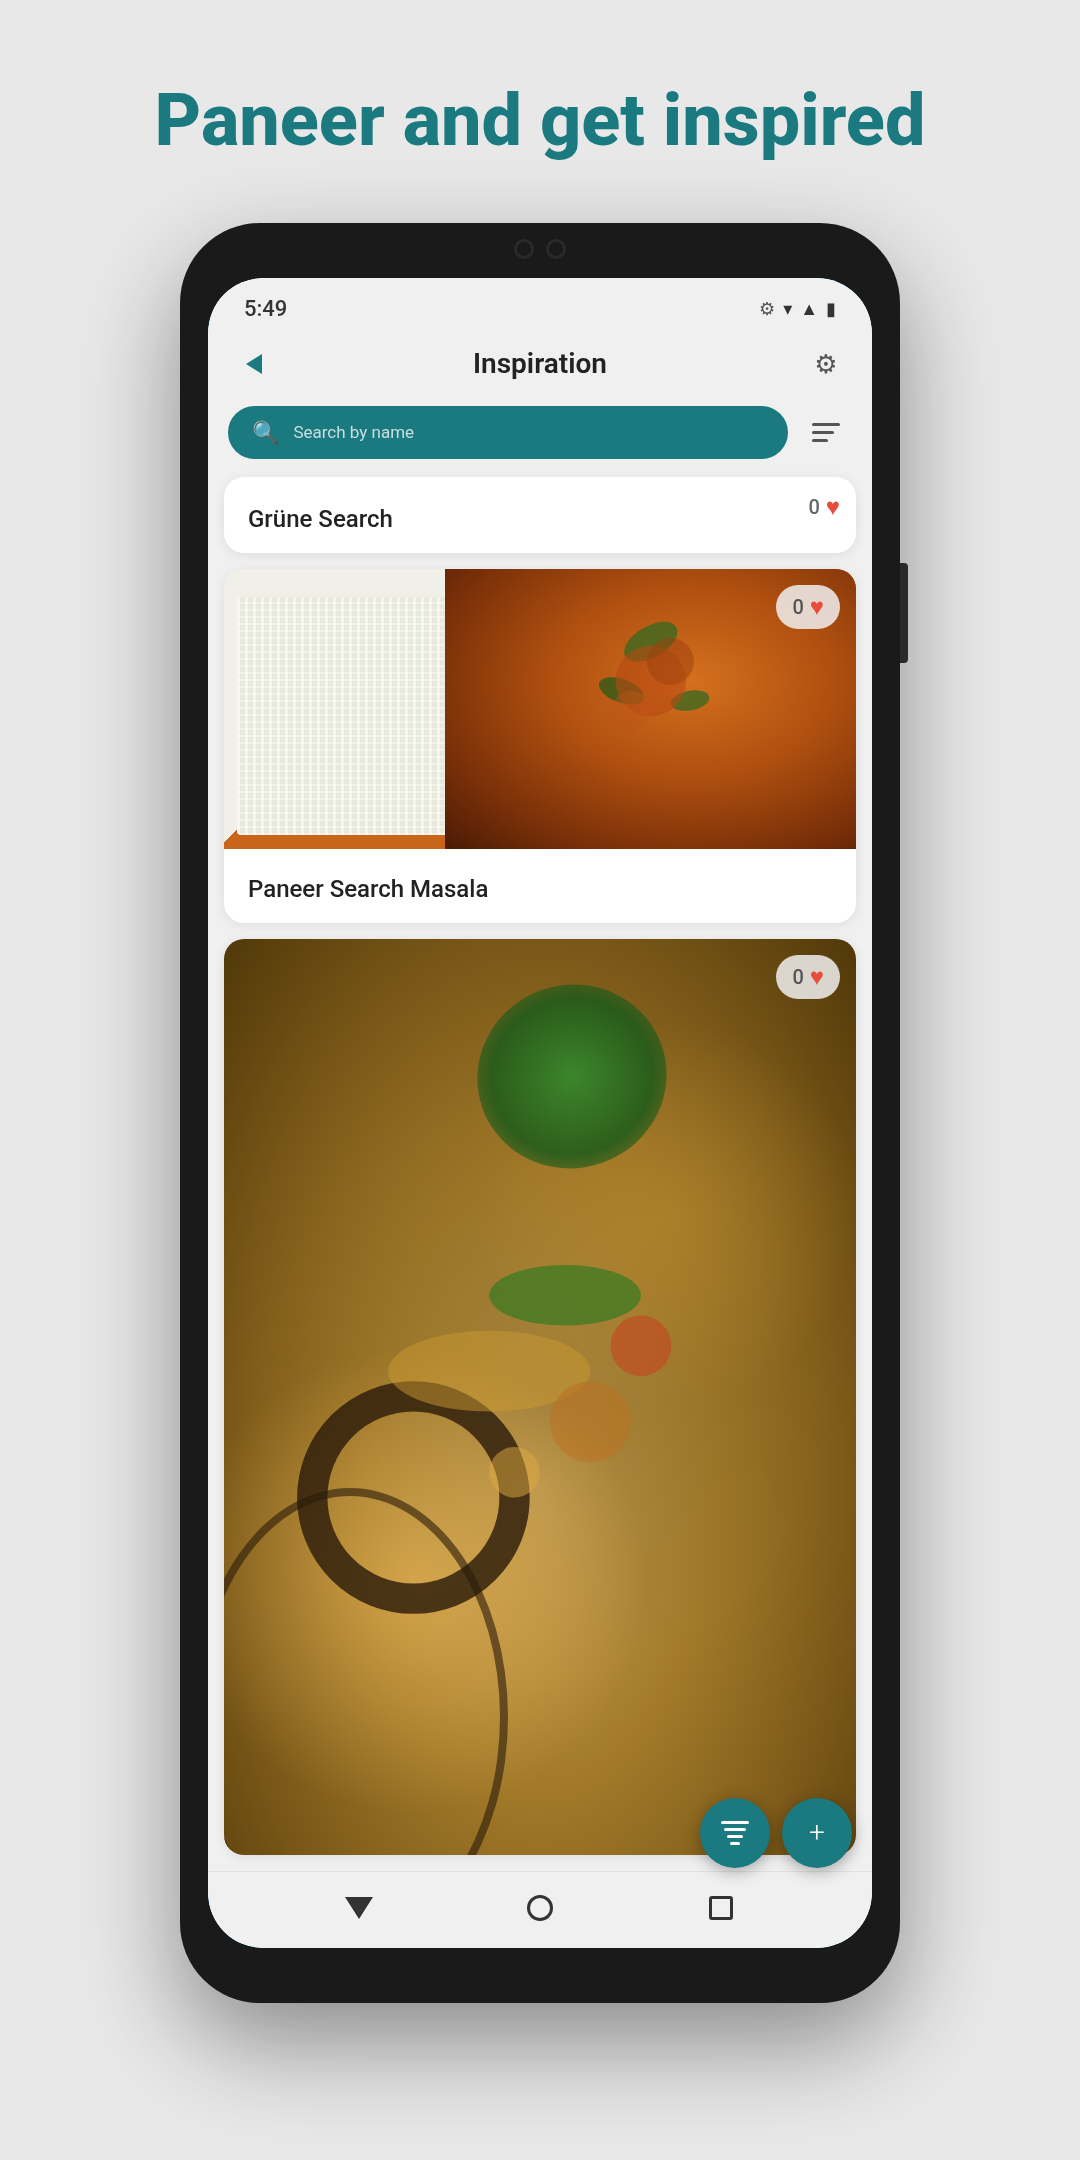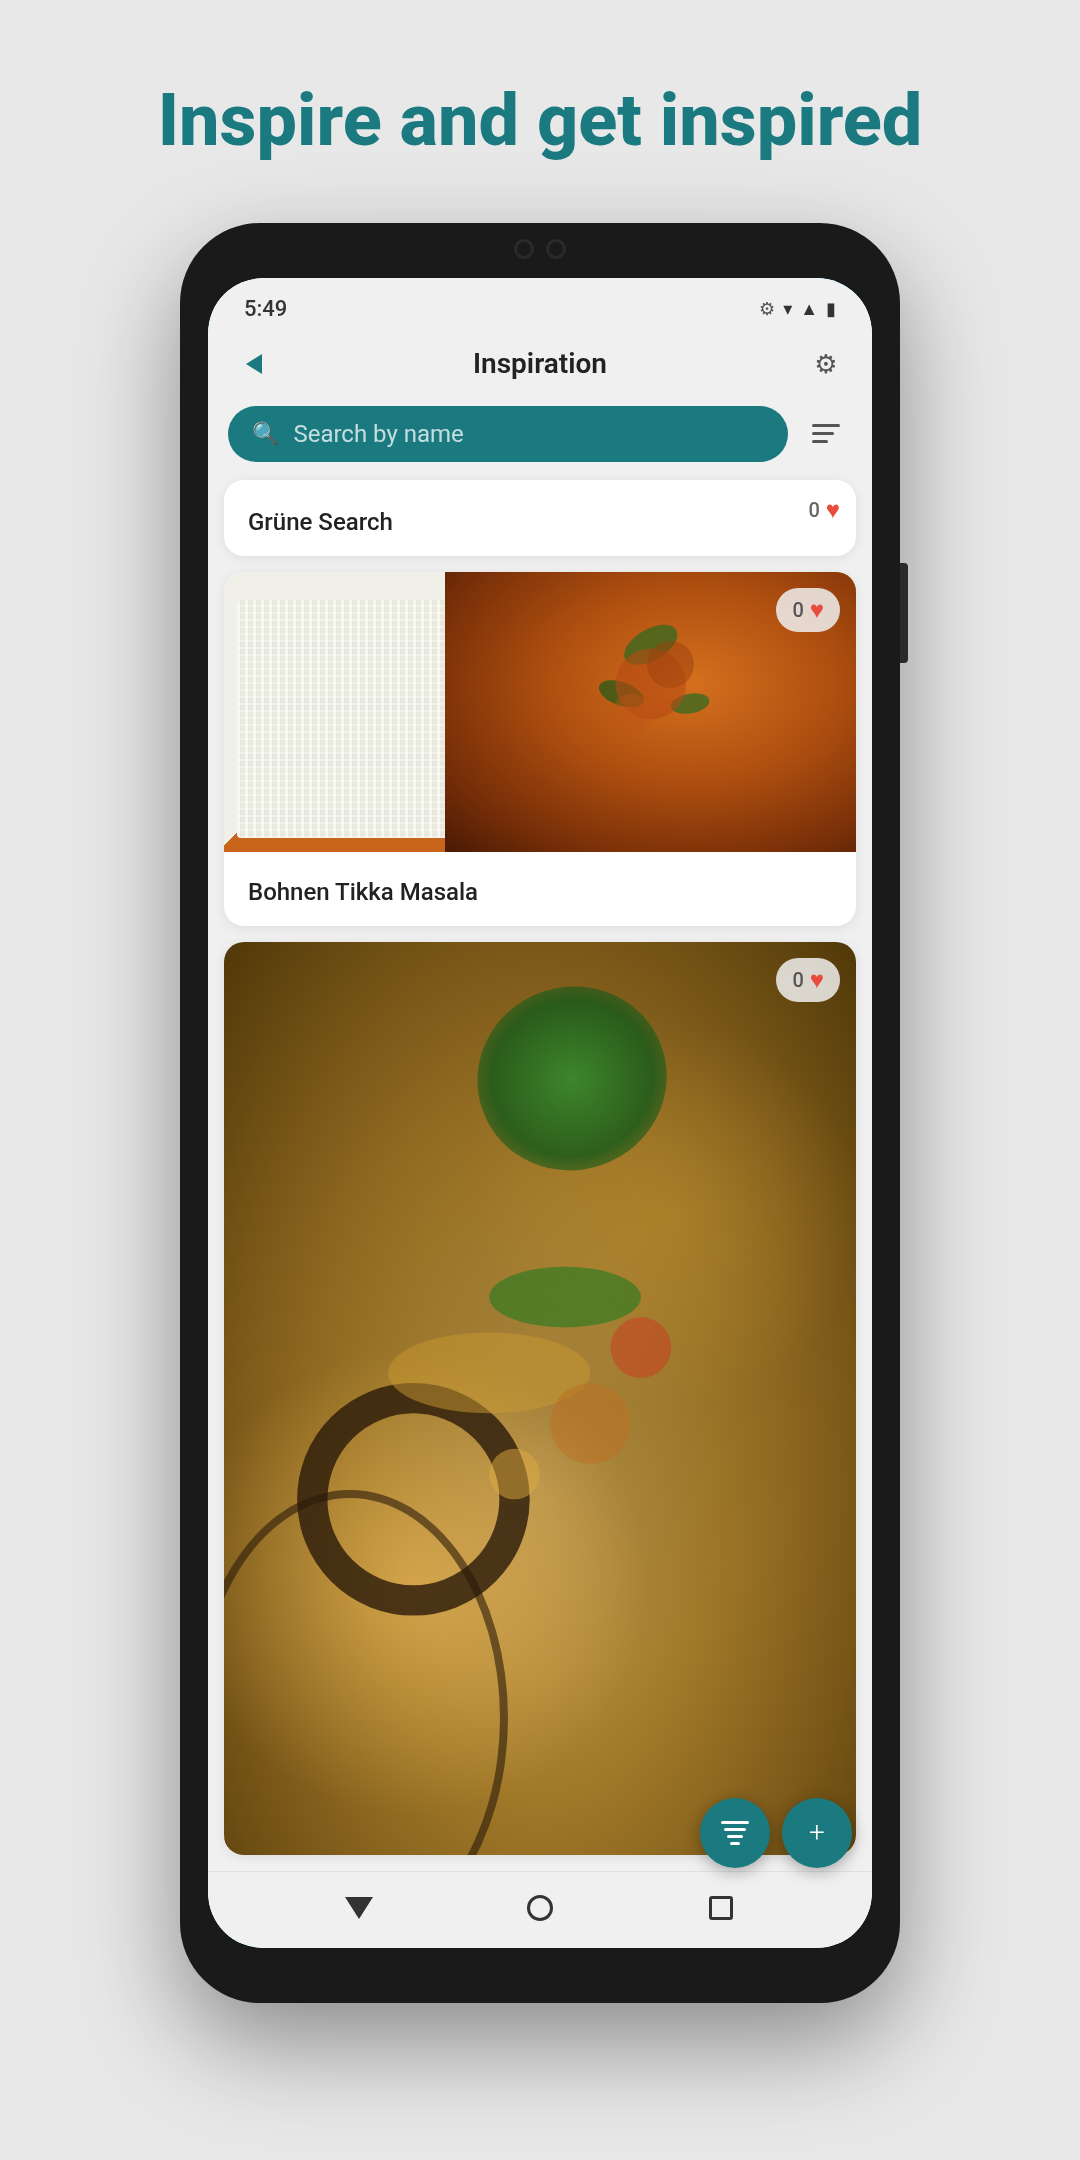--- a/index.html
+++ b/index.html
@@ -186,21 +186,21 @@
       padding: 14px 24px;
       gap: 14px;
     }
 
     .search-icon {
       font-size: 22px;
       color: rgba(255,255,255,0.85);
     }
 
     .search-placeholder {
-      font-size: 24px;
+      font-size: 17px;
       color: rgba(255,255,255,0.75);
     }
 
     .filter-btn {
       width: 52px;
       height: 52px;
       display: flex;
       align-items: center;
       justify-content: center;
       cursor: pointer;
@@ -468,21 +468,21 @@
 
     
     .gear-small {
       font-size: 18px;
       color: #555;
     }
   </style>
 </head>
 <body>
 
-<h1 class="page-title">Inspire and get inspired</h1>
+<h1 class="page-title">Paneer and get inspired</h1>
 
 <div class="phone-wrapper">
 
   <div class="phone-shell"></div>
 
   <div class="phone-screen">
     <div class="screen-content">
 
       <div class="status-bar">
         <span class="status-time">5:49</span>
@@ -542,21 +542,21 @@
                 <circle cx="60" cy="40" r="12" fill="#8a3008" opacity="0.5"></circle>
                 <circle cx="40" cy="65" r="10" fill="#c05018" opacity="0.4"></circle>
               </svg>
             </div>
             <div class="card-image-like">
               <span class="like-count">0</span>
               <span class="heart-icon">♥</span>
             </div>
           </div>
           <div class="card-text-area">
-            <div class="card-title">Bohnen Tikka Masala</div>
+            <div class="card-title">Paneer Search Masala</div>
           </div>
         </div>
 
         <div class="recipe-card" style="flex: 1; min-height: 200px;">
           <div class="card-image-container" style="height: 100%; min-height: 200px;">
             <div class="fried-rice-bg">
               <div class="fried-rice-overlay"></div>
               <div class="green-herb"></div>
               <div class="pan-edge"></div>
               <svg style="position:absolute;top:10%;left:10%;width:80%;height:80%;opacity:0.8" viewBox="0 0 100 100">

